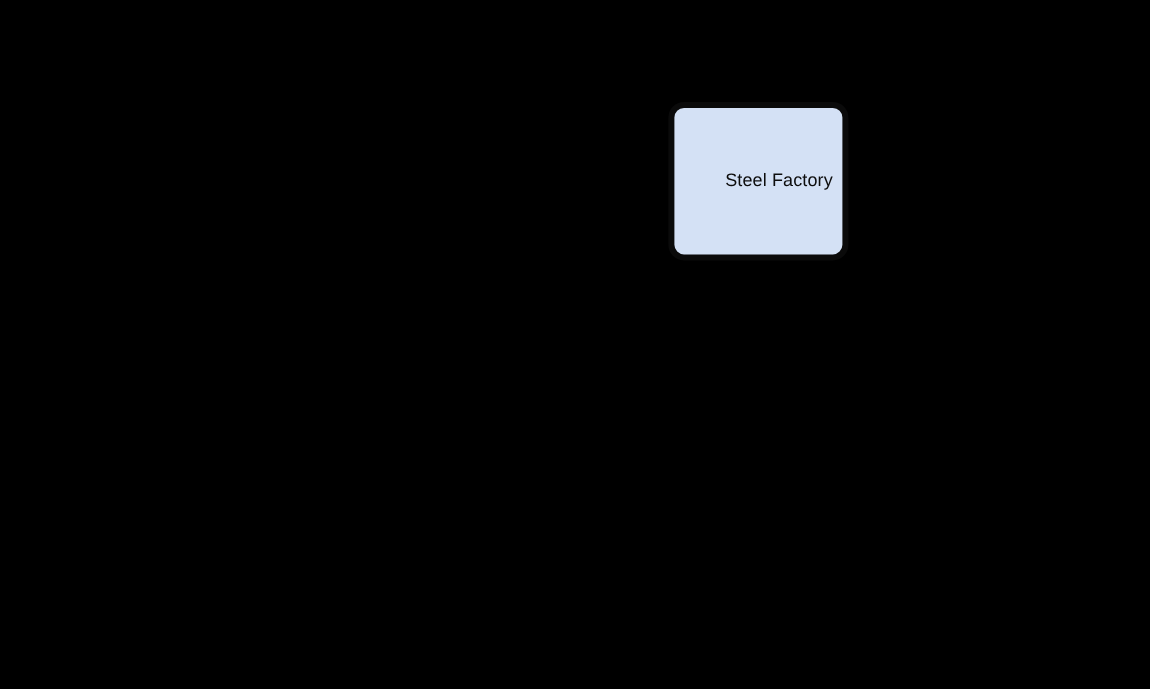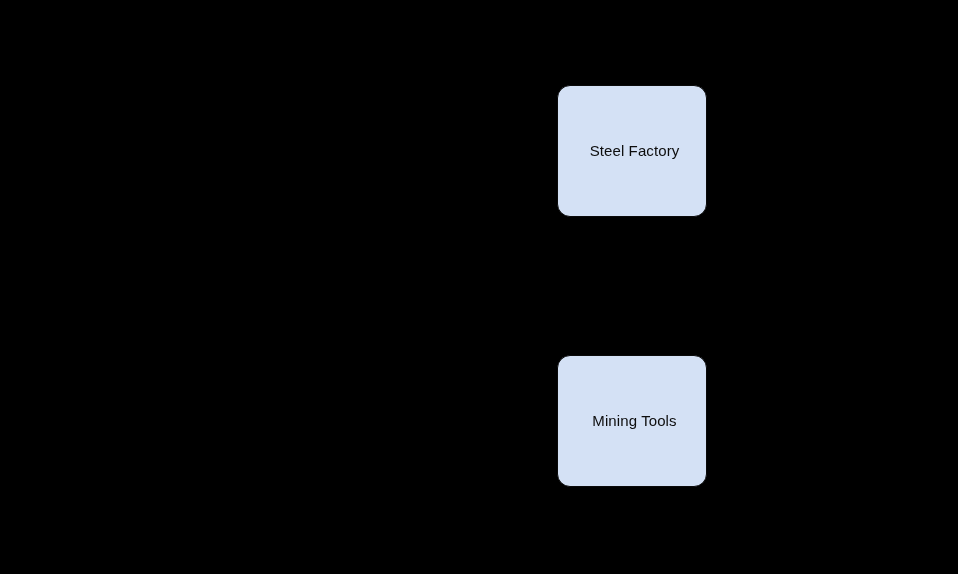--- a/index.html
+++ b/index.html
@@ -17,25 +17,25 @@
   #canvas {
     position: relative;
     width: 958px;
     height: 574px;
     background: #000000;
   }
   .node {
     position: absolute;
     box-sizing: border-box;
     background: #d4e1f5;
-    border: 1px solid #4d7c0f;
+    border: 5px solid #4d7c0f;
     border-radius: 13px;
     display: flex;
     align-items: center;
-    justify-content: center;
+    justify-content: flex-end;
   }
   .node-label {
     padding-left: 13px;
     padding-right: 8px;
     font-family: "Liberation Sans", sans-serif;
     font-size: 15px;
     line-height: 18px;
     color: #0d0d0d;
     white-space: nowrap;
     letter-spacing: 0.1px;
@@ -44,17 +44,14 @@
 </head>
 <body>
 
 <div id="canvas" style="width: 958px; height: 574px; background: rgb(0, 0, 0);">
 
 
   <div class="node" style="left: 557px; top: 85px; width: 150px; height: 132px; background: rgb(212, 225, 245); border-color: rgb(10, 10, 10); border-radius: 13px;">
     <span class="node-label" style="color: rgb(13, 13, 13);">Steel Factory</span>
   </div>
 
-  <div class="node" style="left: 557px; top: 355px; width: 150px; height: 132px; background: rgb(212, 225, 245); border-color: rgb(10, 10, 10); border-radius: 13px;">
-    <span class="node-label" style="color: rgb(13, 13, 13);">Mining Tools</span>
-  </div>
 
 </div>
 
 </body></html>

